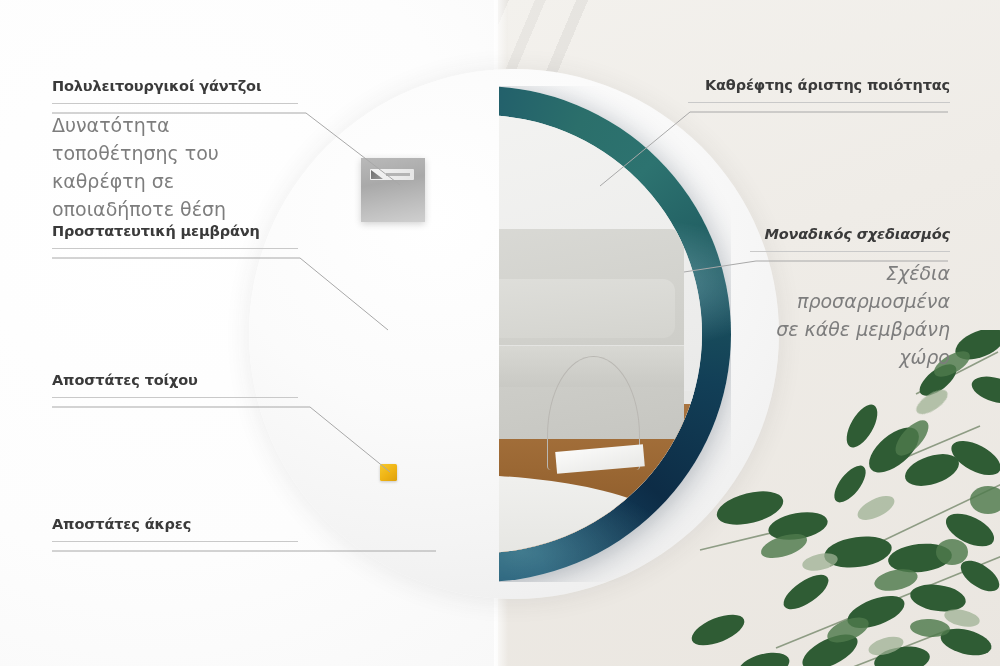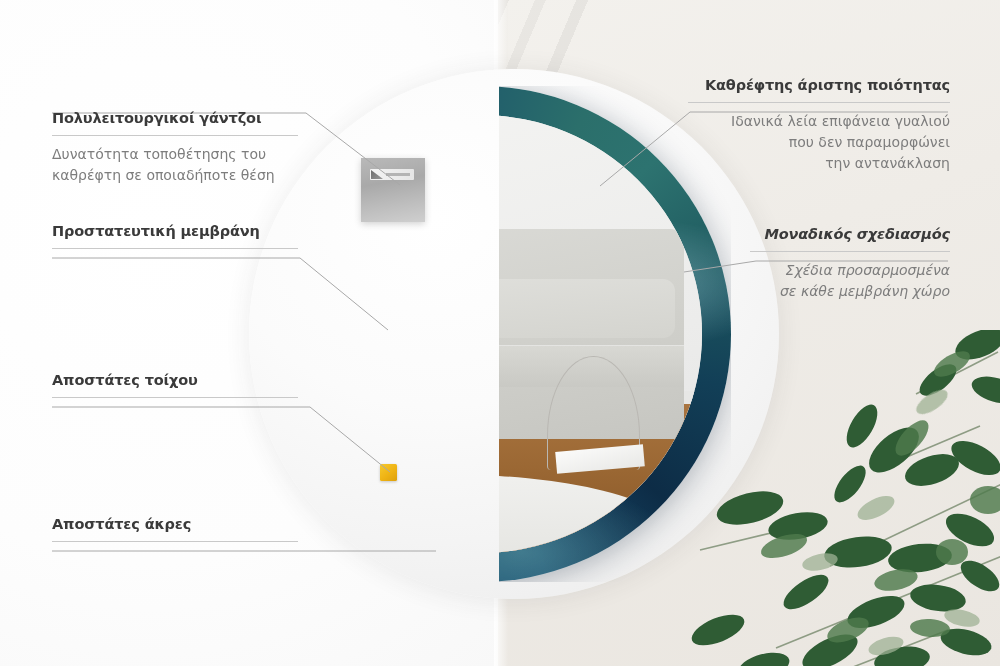--- a/index.html
+++ b/index.html
@@ -152,21 +152,21 @@
   .foliage svg { width:100%; height:100%; display:block; }
 
   
   .callout { position:absolute; }
   .callout h3 {
     font-size:14.5px; font-weight:700; color:#3a3a3a;
     letter-spacing:-0.15px; white-space:nowrap; line-height:1.2;
   }
   .callout .rule { height:1px; background:#c9c9c9; margin-top:8px; }
   .callout p {
-    font-size:14px; color:#7d7d7d; line-height:1.47;
+    font-size:19px; color:#7d7d7d; line-height:1.47;
     margin-top:8px; white-space:pre-line; font-weight:400;
   }
   .c-left { left:52px; }
   .c-left h3, .c-left p { text-align:left; }
   .c-right { right:50px; text-align:right; }
   .c-right h3, .c-right p { text-align:right; }
 
   .leaders { position:absolute; inset:0; pointer-events:none; }
 </style>
 </head>
@@ -265,21 +265,21 @@
     <g stroke="#a8a8a8" stroke-width="1" fill="none">
       <path d="M52 113 H306 L400 185"></path>
       <path d="M52 258 H300 L388 330"></path>
       <path d="M52 407 H310 L390 472"></path>
       <path d="M52 551 H436"></path>
       <path d="M948 112 H690 L600 186"></path>
       <path d="M948 261 H756 L684 272"></path>
     </g>
   </svg>
 
-  <div class="callout c-left" style="top:78px; width:246px;margin-top:32px;">
+  <div class="callout c-left" style="top:78px; width:246px;">
     <h3>Πολυλειτουργικοί γάντζοι</h3>
     <div class="rule"></div>
     <p>Δυνατότητα τοποθέτησης του
 καθρέφτη σε οποιαδήποτε θέση</p>
   </div>
 
   <div class="callout c-left" style="top:223px; width:246px;">
     <h3>Προστατευτική μεμβράνη</h3>
     <div class="rule"></div>
   </div>
@@ -290,23 +290,20 @@
   </div>
 
   <div class="callout c-left" style="top:516px; width:246px;">
     <h3>Αποστάτες άκρες</h3>
     <div class="rule"></div>
   </div>
 
   <div class="callout c-right" style="top:77px; width:262px;">
     <h3>Καθρέφτης άριστης ποιότητας</h3>
     <div class="rule"></div>
-    <p>Ιδανικά λεία επιφάνεια γυαλιού
-που δεν παραμορφώνει
-την αντανάκλαση</p>
   </div>
 
   <div class="callout c-right" style="top:226px; width:200px;font-style:italic;">
     <h3>Μοναδικός σχεδιασμός</h3>
     <div class="rule"></div>
     <p>Σχέδια προσαρμοσμένα
 σε κάθε μεμβράνη χώρο</p>
   </div>
 
 </div>

